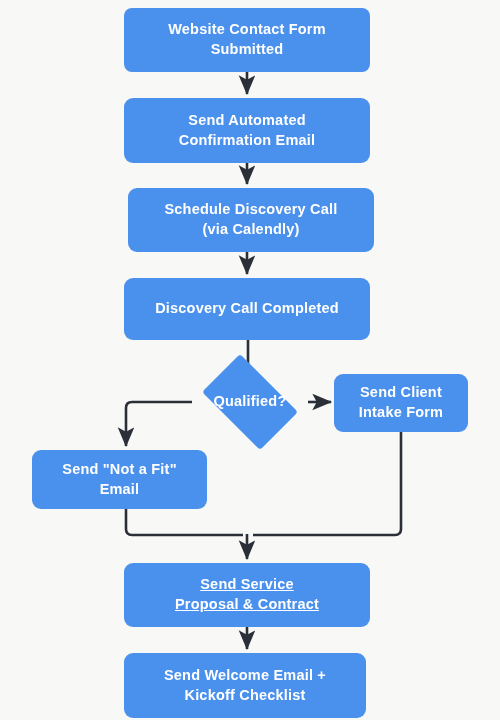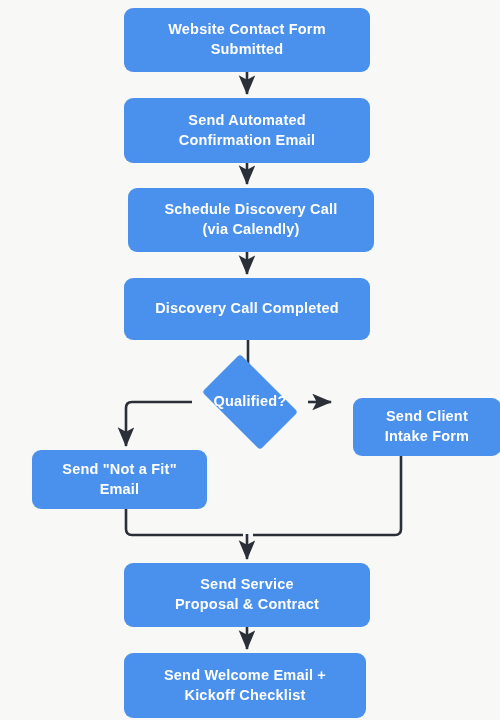--- a/index.html
+++ b/index.html
@@ -94,41 +94,41 @@
 
     <path d="M 401 432 L 401 529 Q 401 535 395 535 L 253 535" fill="none" stroke="#2b2f38" stroke-width="2.6"></path>
 
     <path d="M 126 509 L 126 529 Q 126 535 132 535 L 243 535" fill="none" stroke="#2b2f38" stroke-width="2.6"></path>
 
     <line x1="247" y1="534" x2="247" y2="559" stroke="#2b2f38" stroke-width="2.6" marker-end="url(#arrowhead)"></line>
 
     <line x1="247" y1="627" x2="247" y2="649" stroke="#2b2f38" stroke-width="2.6" marker-end="url(#arrowhead)"></line>
   </svg>
 
-  <div class="node" style="left:124px; top:8px; width:246px; height:64px;">Website Contact Form
+  <div class="node" style="left:124px; top:8px; width:246px; height:64px;border-radius:8px;">Website Contact Form
 Submitted</div>
 
   <div class="node" style="left:124px; top:98px; width:246px; height:65px;">Send Automated
 Confirmation Email</div>
 
   <div class="node" style="left:128px; top:188px; width:246px; height:64px;">Schedule Discovery Call
 (via Calendly)</div>
 
   <div class="node decision" style="left:192px; top:364px; width:116px; height:76px;">
     <span class="diamond-shape"></span>
     <span class="diamond-label">Qualified?</span>
   </div>
 
   <div class="node" style="left:124px; top:278px; width:246px; height:62px;">Discovery Call Completed</div>
 
-  <div class="node" style="left:353px; top:374px; width:148px; height:58px;margin-top:24px;">Send Client
+  <div class="node" style="left:334px; top:374px; width:134px; height:58px;">Send Client
 Intake Form</div>
 
   <div class="node" style="left:32px; top:450px; width:175px; height:59px;">Send "Not a Fit"
 Email</div>
 
-  <div class="node" style="left:124px; top:563px; width:246px; height:64px;">Send Service
+  <div class="node" style="left:124px; top:563px; width:246px; height:64px;text-decoration:underline;">Send Service
 Proposal &amp; Contract</div>
 
   <div class="node" style="left:124px; top:653px; width:242px; height:65px;">Send Welcome Email +
 Kickoff Checklist</div>
 
 </div>
 
 </body></html>

